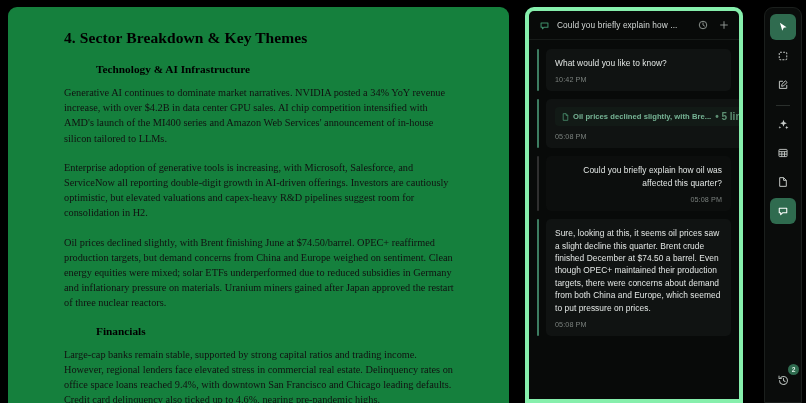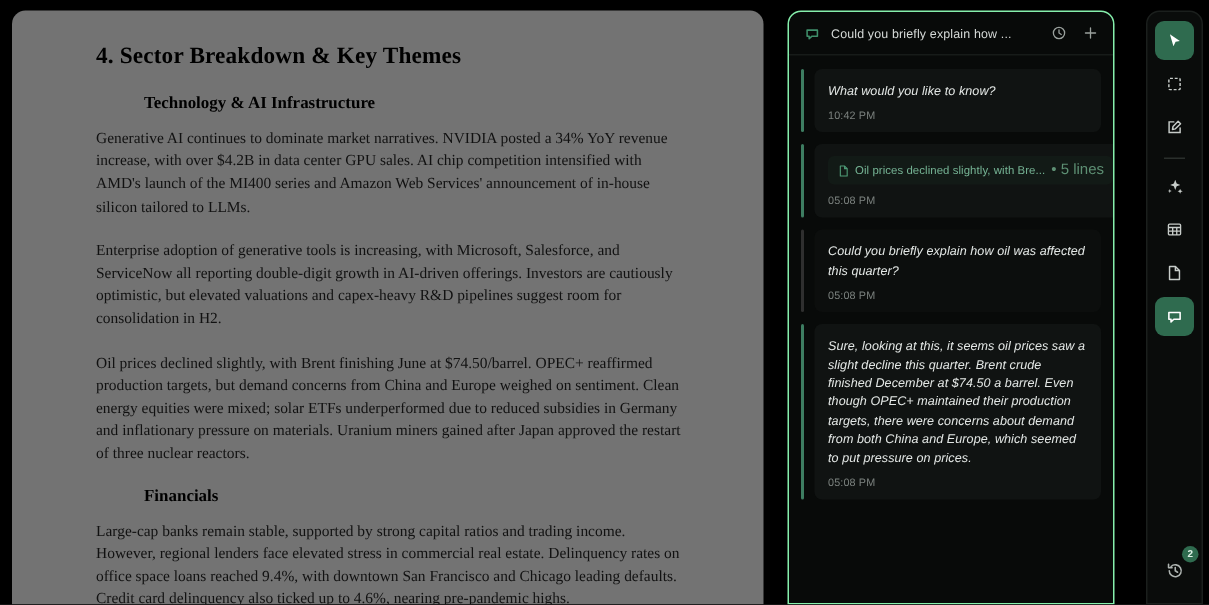--- a/index.html
+++ b/index.html
@@ -21,21 +21,21 @@
     overflow: hidden;
   }
 
   
   .doc-pane {
     position: absolute;
     left: 8px;
     top: 7px;
     width: 501px;
     height: 396px;
-    background: #737373;
+    background: #15803d;
     border-top-left-radius: 9px;
     border-top-right-radius: 9px;
     overflow: hidden;
   }
 
   .doc-page {
     padding: 22px 52px 0 56px;
     font-family: "Liberation Serif", "DejaVu Serif", serif;
     color: #000000;
   }
@@ -70,21 +70,21 @@
   .doc-sec:first-child .doc-h2 { margin-top: 0; }
 
   
   .chat-panel {
     position: absolute;
     left: 525px;
     top: 7px;
     width: 218px;
     height: 396px;
     background: #080a09;
-    border: 1px solid #86efac;
+    border: 4px solid #86efac;
     border-top-left-radius: 9px;
     border-top-right-radius: 9px;
     display: flex;
     flex-direction: column;
     overflow: hidden;
   }
 
   .chat-header {
     height: 29px;
     flex: 0 0 29px;
@@ -137,45 +137,45 @@
     background: #2f2f2f;
   }
   .msg.assistant .msg-rail { background: #3d7d61; }
 
   .msg-bubble {
     flex: 1 1 auto;
     background: #101312;
     border-radius: 5px;
     padding: 8px 9px 7px 9px;
   }
-  .msg.user .msg-bubble { background: #0c0e0d; }
+  .msg.user .msg-bubble { background: #0c0e0d; text-align: right; }
 
   .msg-text {
     font-size: 8.4px;
     line-height: 12.4px;
     color: #e3e7e5;
     letter-spacing: 0.05px;
-    font-style: italic;
   }
 
   .msg-time {
     font-size: 7.2px;
     color: #7b817e;
     margin-top: 6px;
     letter-spacing: 0.1px;
   }
 
   
   .quote-chip {
     display: flex;
     align-items: center;
     gap: 4px;
     background: #121a16;
     border-radius: 4px;
     padding: 4px 6px;
+    font-weight: bold;
   }
   .quote-doc-icon {
     width: 8px; height: 9px; flex: 0 0 auto;
     color: #4f9b77;
     display: flex; align-items: center; justify-content: center;
   }
   .quote-text {
     font-size: 7.6px;
     color: #76b495;
     white-space: nowrap;

